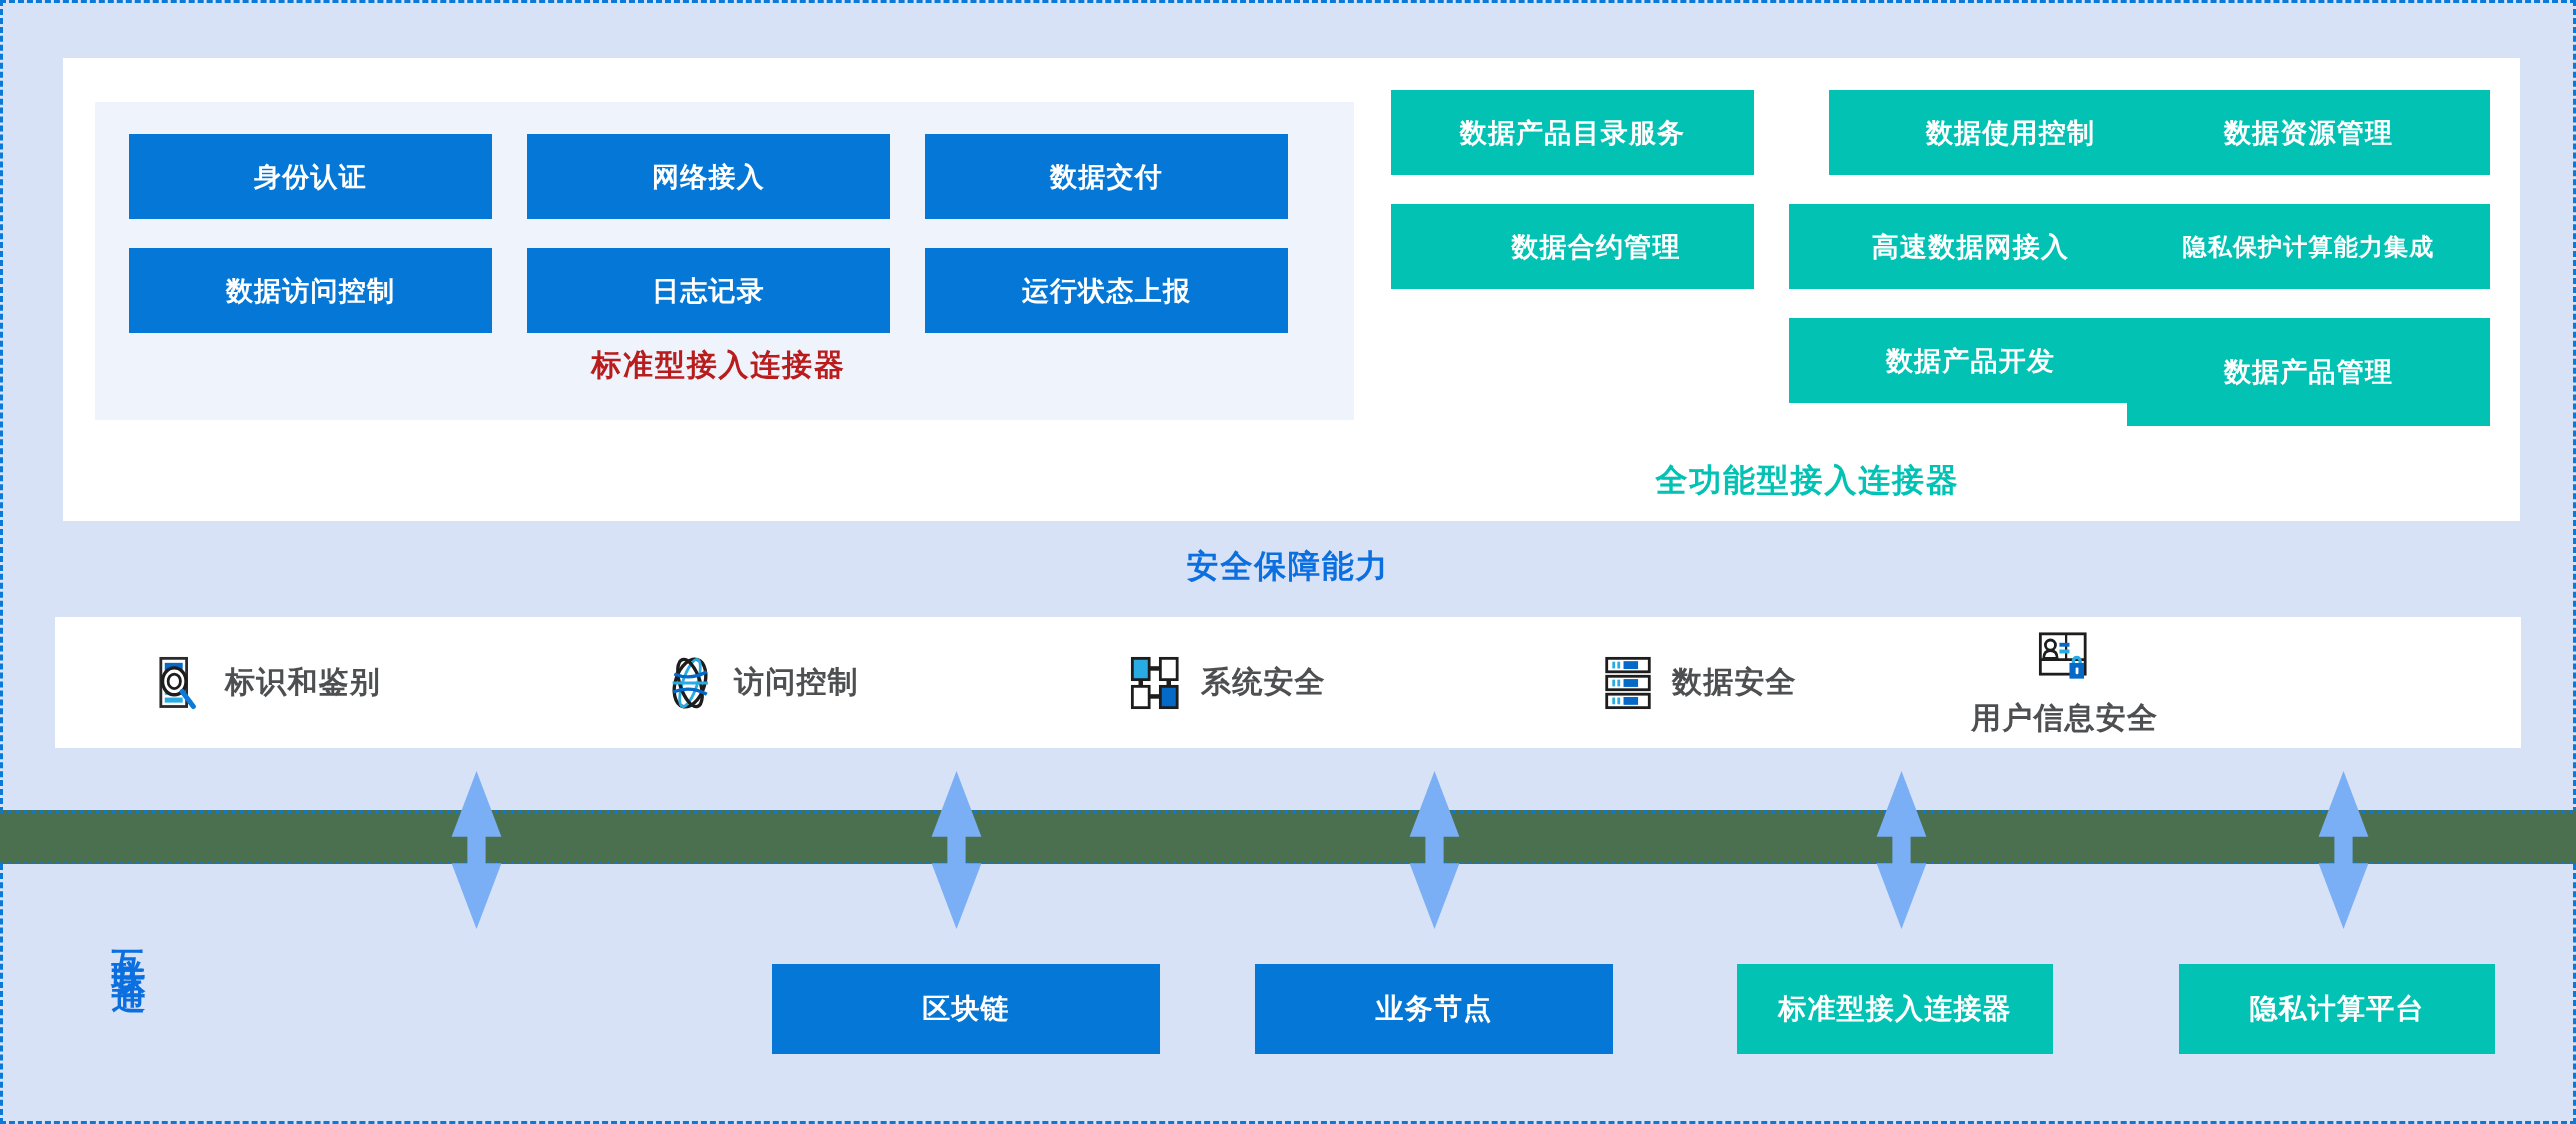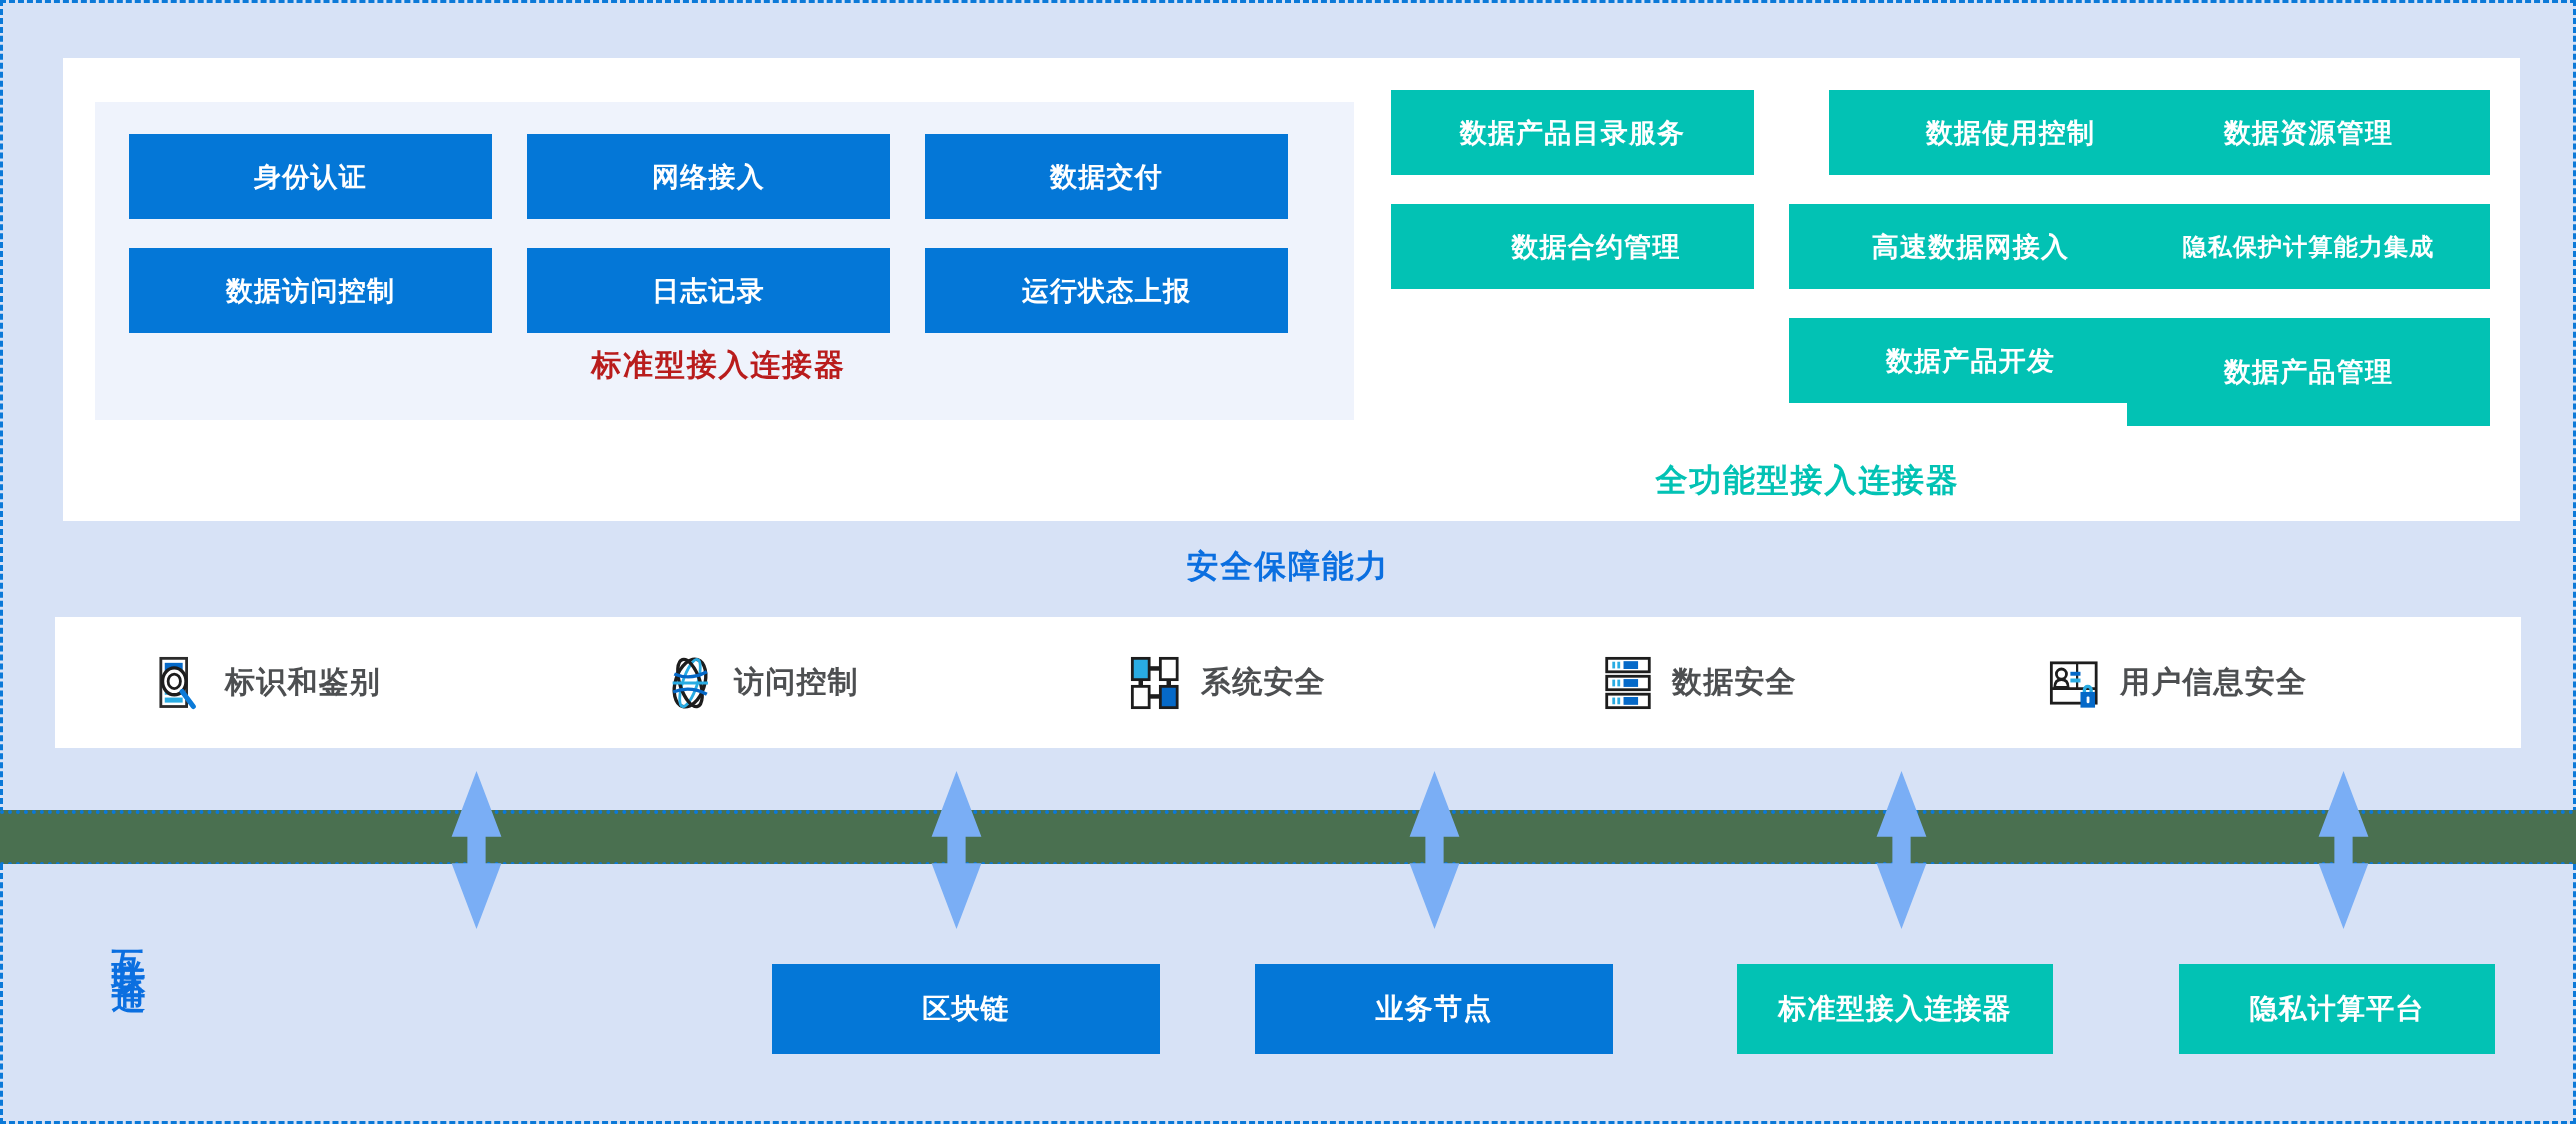--- a/index.html
+++ b/index.html
@@ -104,21 +104,21 @@
   }
   .sec-item{
     display:flex;align-items:center;
     position:absolute;
     gap:16px;
   }
   #s-0{left:98px;}
   #s-1{left:607px;}
   #s-2{left:1074px;}
   #s-3{left:1545px;}
-  #s-4{left:1993px;}
+  #s-4{left:1916px;flex-direction:column;}
   .sec-label{
     color:#4d4f51;
     font-size:30px;font-weight:bold;letter-spacing:1.2px;
     white-space:nowrap;
   }
   .sec-icon{width:56px;height:56px;flex:0 0 56px;display:block;}
 
   
   .arrow{position:absolute;width:67px;height:158px;}
 

